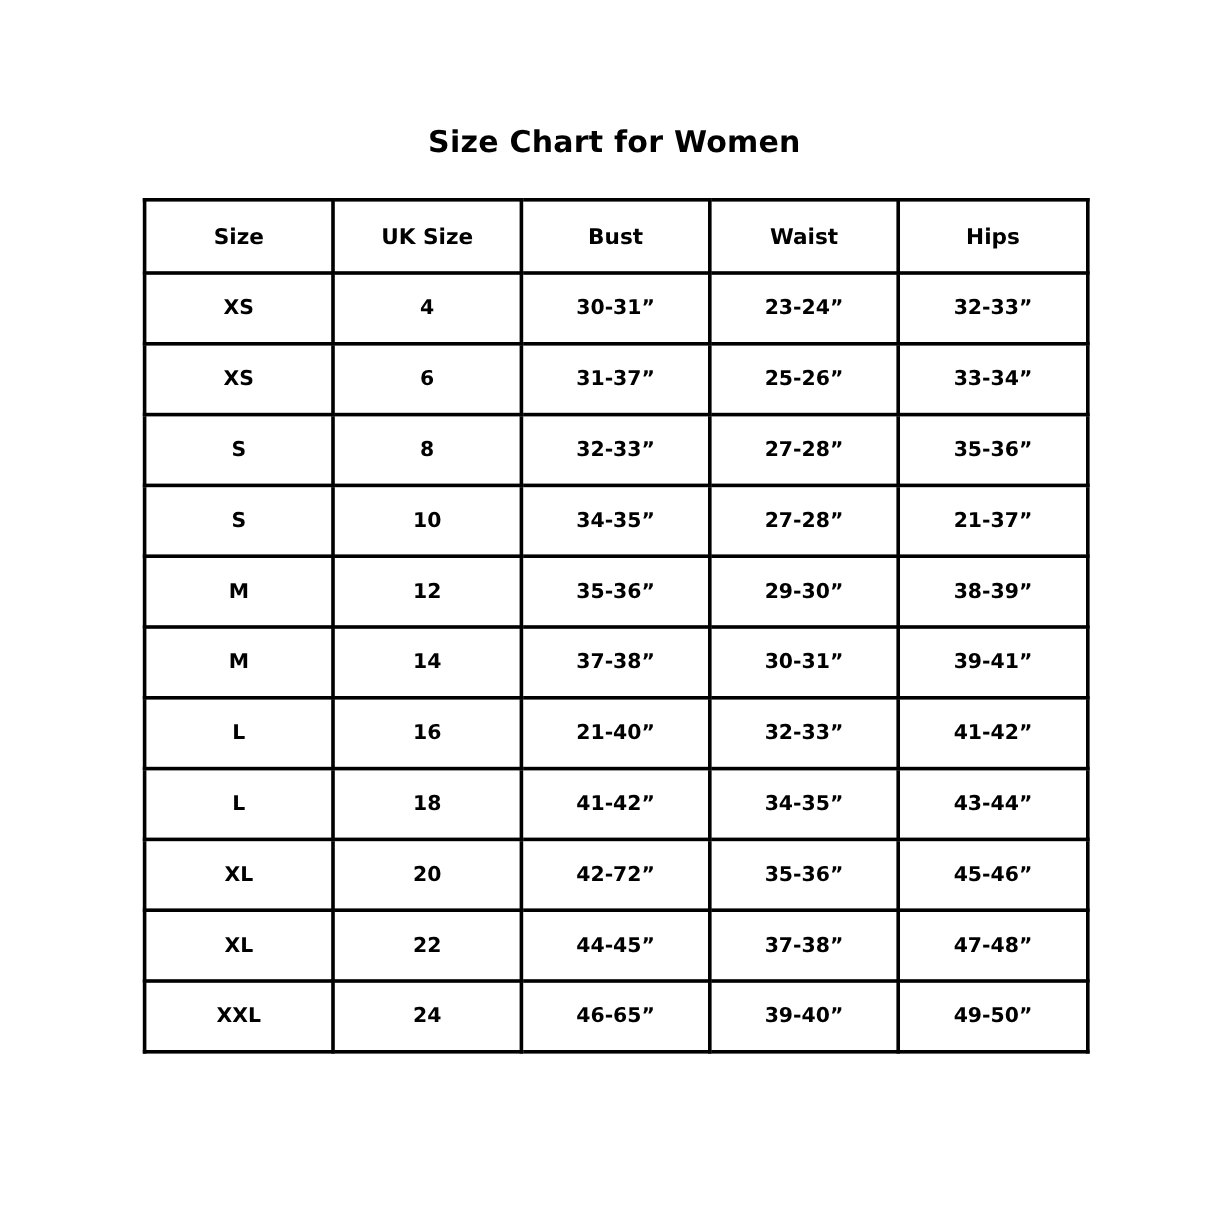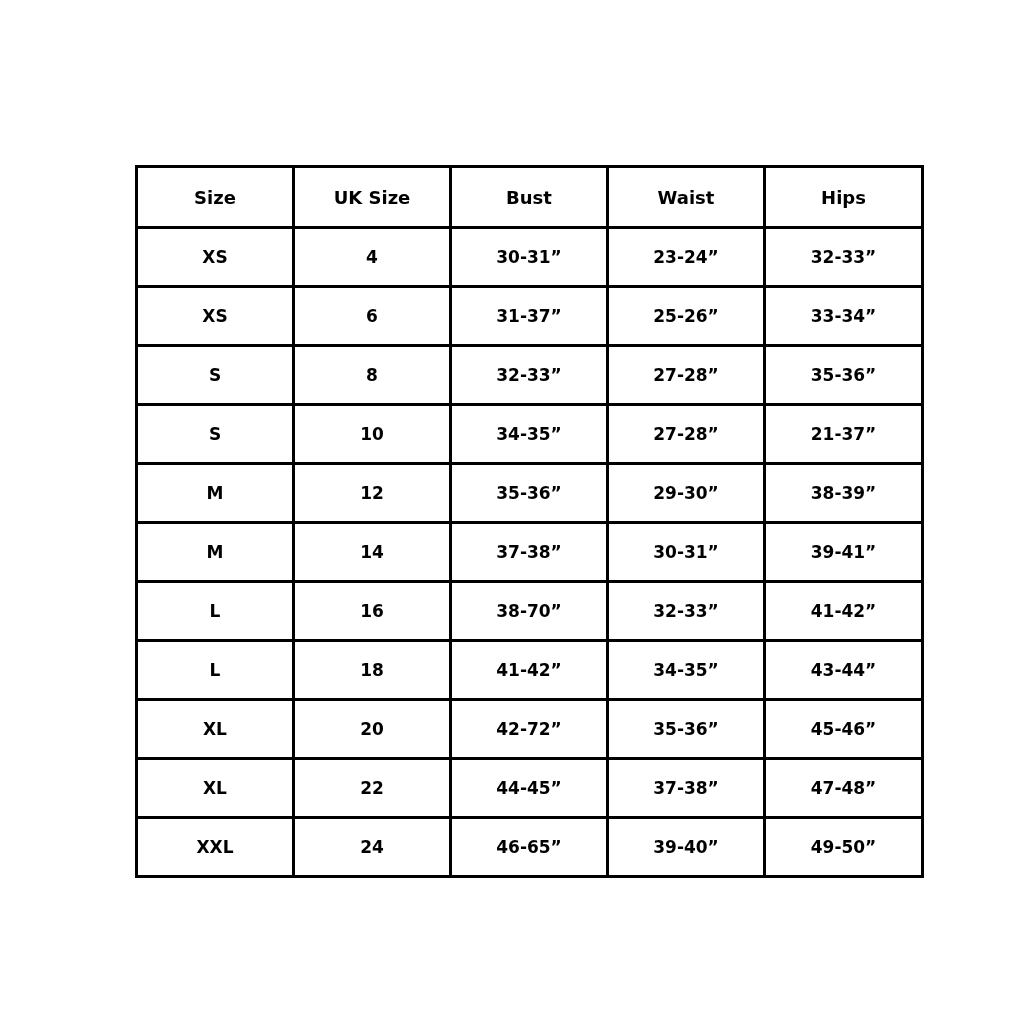--- a/index.html
+++ b/index.html
@@ -28,21 +28,20 @@
     text-align: center;
     font-size: 25px;
     font-weight: bold;
     letter-spacing: 0.2px;
   }
   .table-wrap {
     position: absolute;
     left: 119px;
     top: 165px;
     width: 786px;
-    margin-left: 16px;
   }
   table.size-chart {
     border-collapse: collapse;
     width: 786px;
     table-layout: fixed;
   }
   table.size-chart th,
   table.size-chart td {
     border: 3px solid #000000;
     text-align: center;
@@ -60,20 +59,21 @@
   table.size-chart col.c1 { width: 157px; }
   table.size-chart col.c2 { width: 157px; }
   table.size-chart col.c3 { width: 157px; }
   table.size-chart col.c4 { width: 158px; }
 </style>
 </head>
 <body>
 
 <div class="page">
 
+  <div class="title">Size Chart for Women</div>
 
   <div class="table-wrap">
     <table class="size-chart">
       <colgroup>
         <col class="c0">
           <col class="c1">
           <col class="c2">
           <col class="c3">
           <col class="c4">
       </colgroup>
@@ -125,21 +125,21 @@
         <tr>
           <td>M</td>
           <td>14</td>
           <td>37-38”</td>
           <td>30-31”</td>
           <td>39-41”</td>
         </tr>
         <tr>
           <td>L</td>
           <td>16</td>
-          <td>38-70”</td>
+          <td>21-40”</td>
           <td>32-33”</td>
           <td>41-42”</td>
         </tr>
         <tr>
           <td>L</td>
           <td>18</td>
           <td>41-42”</td>
           <td>34-35”</td>
           <td>43-44”</td>
         </tr>

